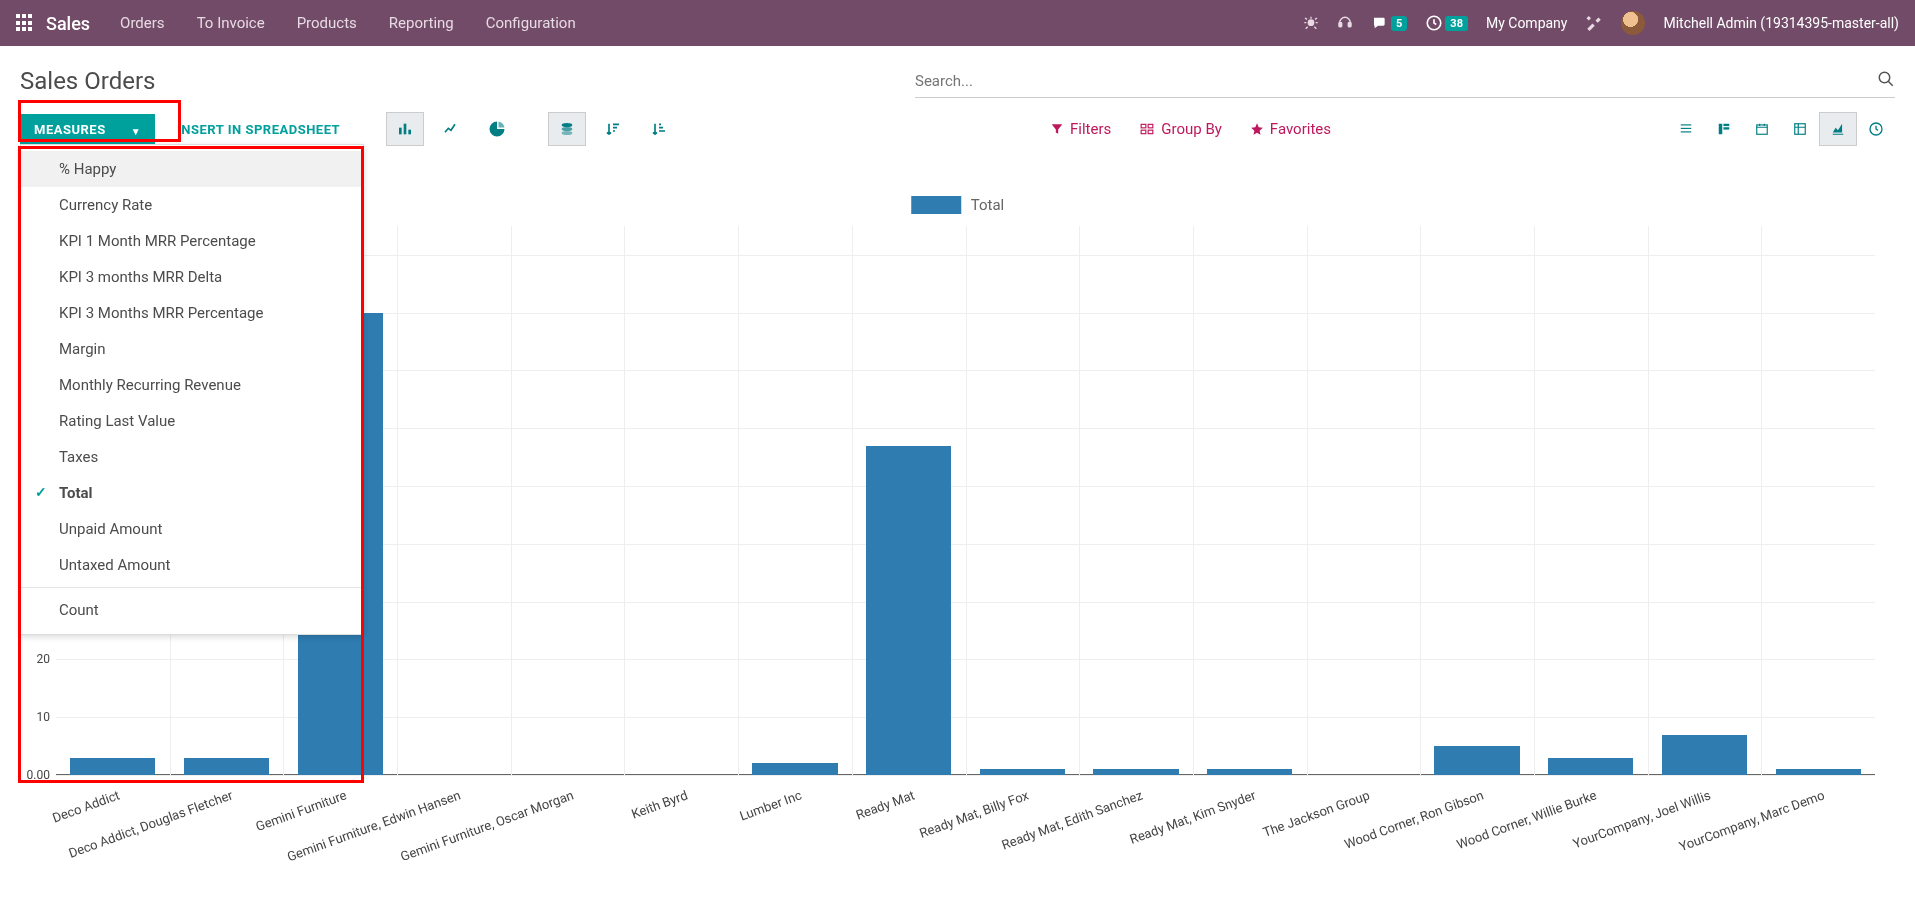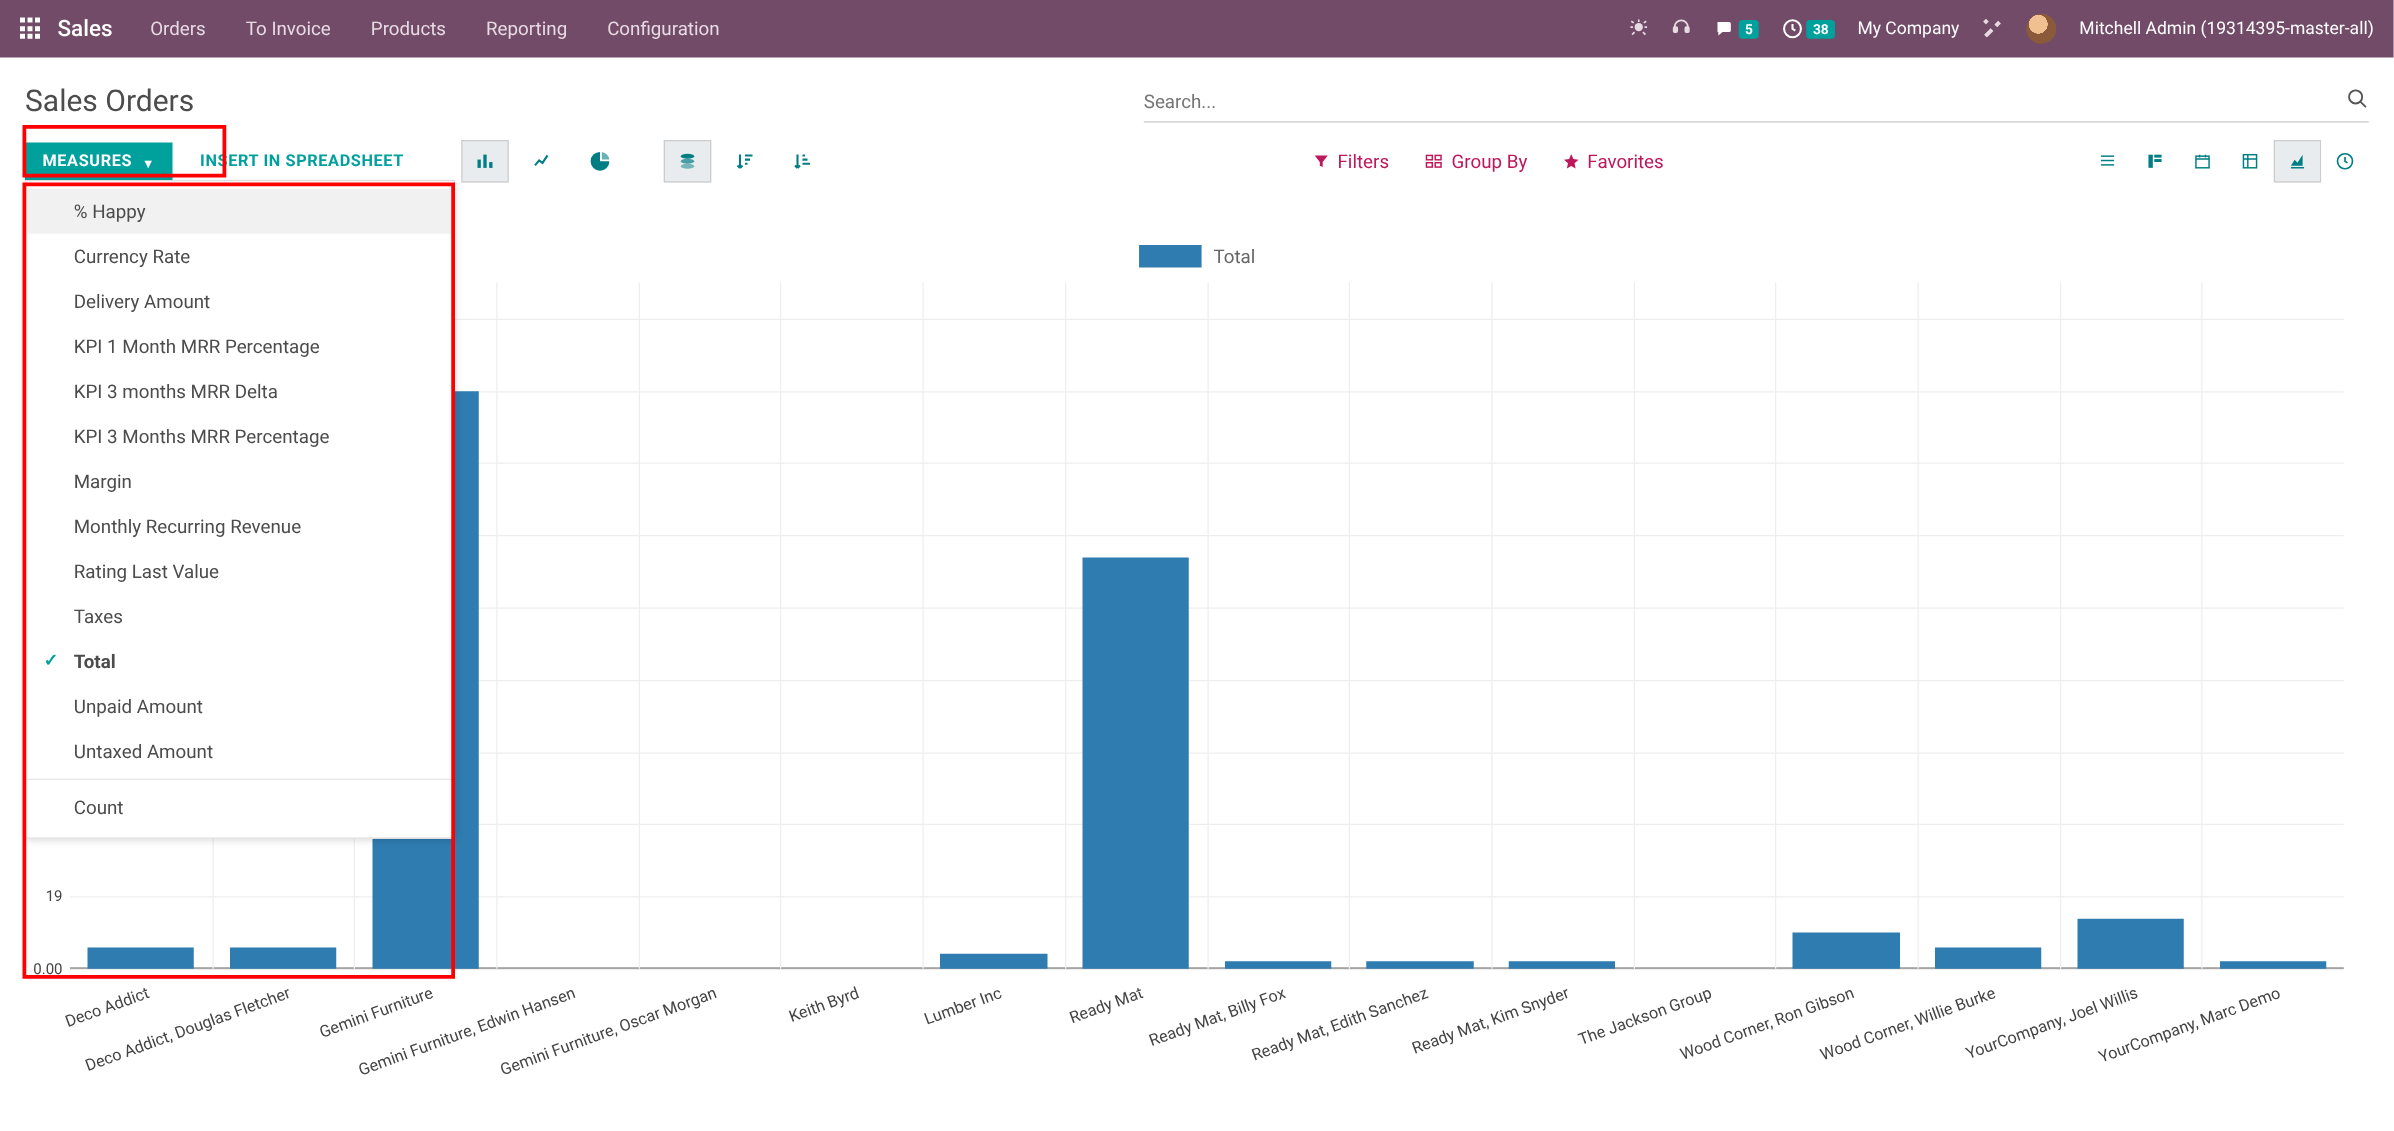--- a/index.html
+++ b/index.html
@@ -19,21 +19,21 @@
 .avatar { width: 24px; height: 24px; border-radius: 50%; background: radial-gradient(circle at 40% 35%, #f0c090 0 35%, #8a5a3a 36% 100%); display: inline-block; }
 
 
 .header { display: flex; align-items: center; justify-content: space-between; padding: 18px 20px 0 20px; }
 .header h1 { font-size: 24px; font-weight: 400; color: #4c4c4c; }
 .searchbar { flex: 1; max-width: 980px; margin-left: 40px; display: flex; align-items: center; border-bottom: 1px solid #ccc; height: 34px; }
 .searchbar input { flex: 1; border: none; outline: none; font-size: 15px; color: #666; background: transparent; }
 
 
 .toolbar { display: flex; align-items: center; padding: 14px 20px; gap: 8px; }
-.btn-measures { background: #00a09d; color: #fff; font-weight: 700; font-size: 13px; letter-spacing: 0.5px; padding: 8px 14px; border: none; display: flex; align-items: flex-end; gap: 8px; position: relative; }
+.btn-measures { background: #00a09d; color: #fff; font-weight: 700; font-size: 13px; letter-spacing: 0.5px; padding: 8px 14px; border: none; display: flex; align-items: flex-end; gap: 25px; position: relative; }
 .btn-insert { background: none; border: none; color: #00a09d; font-weight: 700; font-size: 13px; letter-spacing: 0.5px; padding: 8px 14px; }
 .iconbtn { width: 38px; height: 34px; border: 1px solid #ccc; background: #fff; display: inline-flex; align-items: center; justify-content: center; color: #017e84; font-size: 16px; cursor: pointer; }
 .iconbtn.active { background: #e9ecef; }
 .iconbtn.noborder { border-color: transparent; }
 .toolbar .sep { width: 16px; }
 
 .red-box { position: absolute; border: 3px solid #ff0000; pointer-events: none; z-index: 50; }
 .red-box.one { left: 18px; top: 100px; width: 163px; height: 42px; }
 .red-box.two { left: 18px; top: 146px; width: 346px; height: 637px; }
 
@@ -239,21 +239,20 @@
     </div>
   </div>
 </div>
 
 <div class="red-box one"></div>
 <div class="red-box two"></div>
 
 <div class="measures-dd" id="measures-dd">
     <div class="item hover">% Happy</div>
     <div class="item">Currency Rate</div>
-    <div class="item">Delivery Amount</div>
     <div class="item">KPI 1 Month MRR Percentage</div>
     <div class="item">KPI 3 months MRR Delta</div>
     <div class="item">KPI 3 Months MRR Percentage</div>
     <div class="item">Margin</div>
     <div class="item">Monthly Recurring Revenue</div>
     <div class="item">Rating Last Value</div>
     <div class="item">Taxes</div>
     <div class="item selected">Total</div>
     <div class="item">Unpaid Amount</div>
     <div class="item">Untaxed Amount</div>
@@ -264,21 +263,21 @@
 <div class="chart">
   <div class="legend">
     <span class="swatch"></span>
     <span>Total</span>
   </div>
   <div class="plot" id="plot" style="width: 1819px; height: 549px;">
     <div class="axis-x"></div>
   <div class="grid-h" style="top: 549px;"></div>
       <div class="ylabel" style="top: 549px; padding-left: 20px;">0.00</div>
       <div class="grid-h" style="top: 491.211px;"></div>
-      <div class="ylabel" style="top: 491.211px;">19</div>
+      <div class="ylabel" style="top: 491.211px;">10</div>
       <div class="grid-h" style="top: 433.421px;"></div>
       <div class="ylabel" style="top: 433.421px;">20</div>
       <div class="grid-h" style="top: 375.632px;"></div>
       <div class="ylabel" style="top: 375.632px;">30</div>
       <div class="grid-h" style="top: 317.842px;"></div>
       <div class="ylabel" style="top: 317.842px;">40</div>
       <div class="grid-h" style="top: 260.053px;"></div>
       <div class="ylabel" style="top: 260.053px;">50</div>
       <div class="grid-h" style="top: 202.263px;"></div>
       <div class="ylabel" style="top: 202.263px;">60</div>

